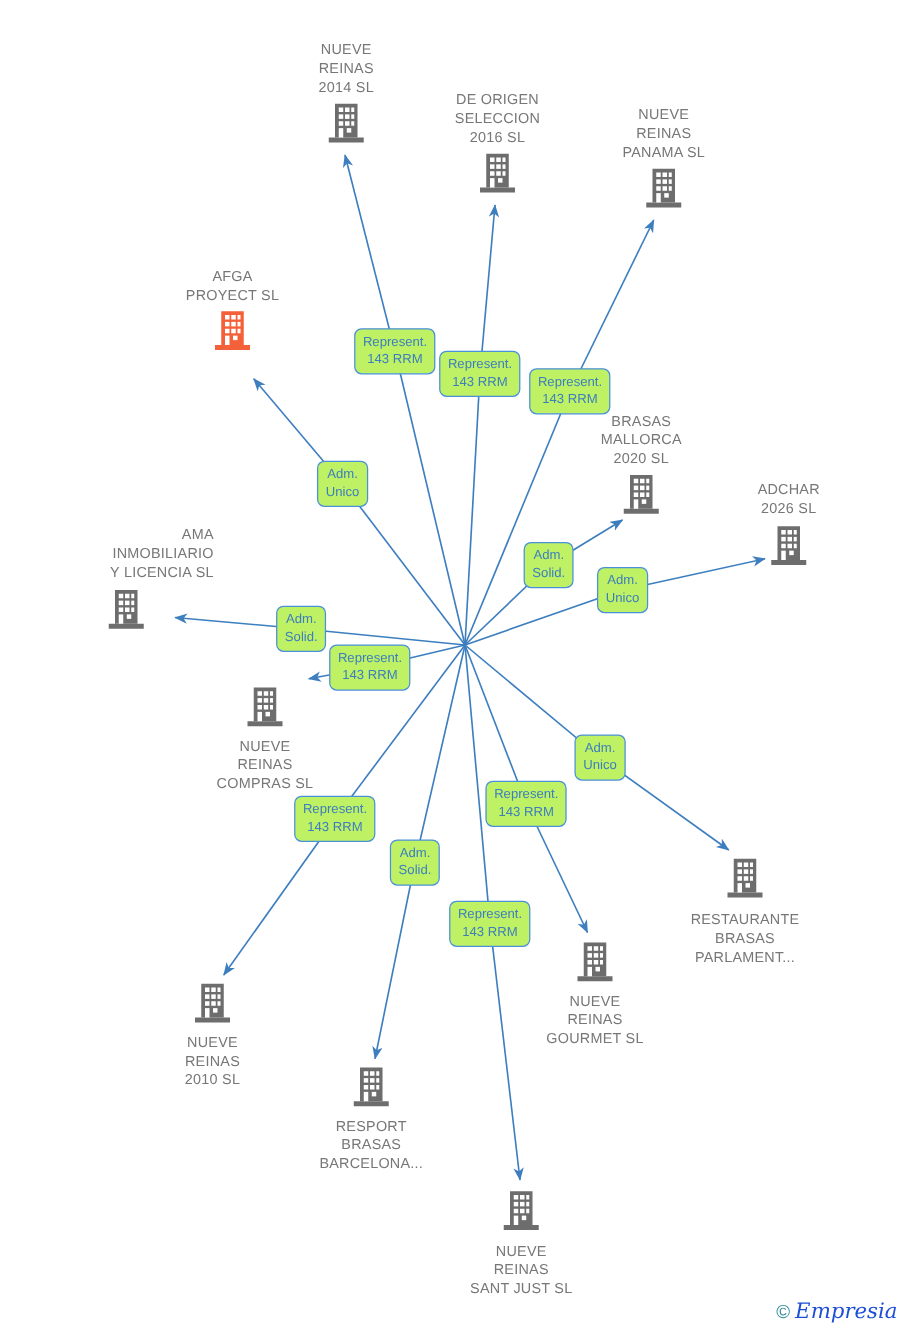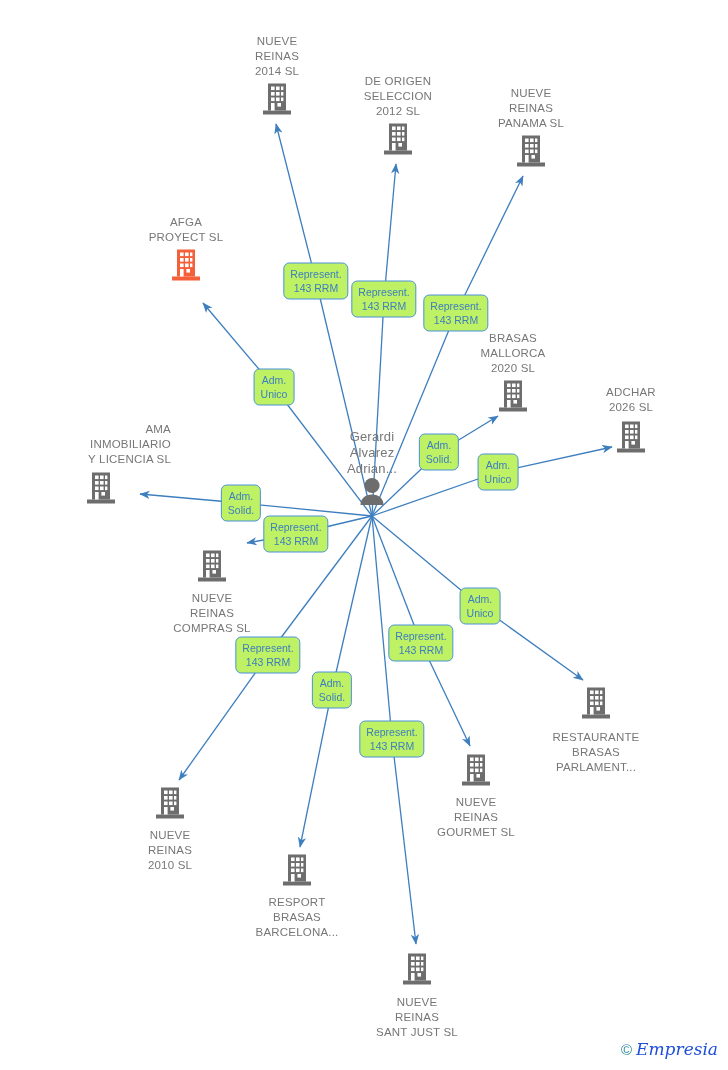--- a/index.html
+++ b/index.html
@@ -64,31 +64,20 @@
         <line x1="332" y1="690" x2="300" y2="847" stroke="#3d7ebf" stroke-width="1.3" marker-end="url(#arrow)"></line>
         <line x1="372" y1="516" x2="392" y2="739" stroke="#3d7ebf" stroke-width="1.3"></line>
         <line x1="392" y1="739" x2="416" y2="944" stroke="#3d7ebf" stroke-width="1.3" marker-end="url(#arrow)"></line>
         <line x1="372" y1="516" x2="421" y2="643" stroke="#3d7ebf" stroke-width="1.3"></line>
         <line x1="421" y1="643" x2="470" y2="746" stroke="#3d7ebf" stroke-width="1.3" marker-end="url(#arrow)"></line>
         <line x1="372" y1="516" x2="480" y2="606" stroke="#3d7ebf" stroke-width="1.3"></line>
         <line x1="480" y1="606" x2="583" y2="680" stroke="#3d7ebf" stroke-width="1.3" marker-end="url(#arrow)"></line>
       </g>
   </svg>
 
-  <div class="node person" style="left:372px;top:470px;">
-    <div class="label">Gerardi
-Alvarez
-Adrian...</div>
-    <span class="icon">
-      <svg width="34" height="30" viewBox="0 0 34 30">
-        <circle cx="17" cy="8.5" r="7.6" fill="#6d6d6d"></circle>
-        <path d="M17 17.5c-7.2 0-11.5 4.3-11.5 10.5h23c0-6.2-4.3-10.5-11.5-10.5z" fill="#6d6d6d"></path>
-      </svg>
-    </span>
-  </div>
 
   <div id="node-layer">
       <div class="node" style="left: 186px; top: 267px;">
         <span class="icon"><svg width="30" height="34" viewBox="0 0 30 34">
             <rect x="6" y="1.5" width="18" height="27" fill="#f4603a"></rect>
             <rect x="1" y="28.5" width="28" height="4" fill="#f4603a"></rect>
             <g fill="#ffffff">
               <rect x="9" y="4.5" width="3.6" height="3.6"></rect>
               <rect x="14" y="4.5" width="3.6" height="3.6"></rect>
               <rect x="19" y="4.5" width="2.4" height="3.6"></rect>
@@ -146,21 +135,21 @@
               <rect x="14" y="15.5" width="3.6" height="3.6"></rect>
               <rect x="19" y="15.5" width="2.4" height="3.6"></rect>
               <rect x="9" y="21" width="3.6" height="7.5"></rect>
               <rect x="15.4" y="21" width="3.6" height="3.6"></rect>
             </g>
           </svg></span>
       </div>
       <div class="node" style="left: 398px; top: 96px;">
         <div class="label">DE ORIGEN
 SELECCION
-2012  SL</div>
+2016  SL</div>
       </div>
       <div class="node" style="left: 531px; top: 153px;">
         <span class="icon"><svg width="30" height="34" viewBox="0 0 30 34">
             <rect x="6" y="1.5" width="18" height="27" fill="#6d6d6d"></rect>
             <rect x="1" y="28.5" width="28" height="4" fill="#6d6d6d"></rect>
             <g fill="#ffffff">
               <rect x="9" y="4.5" width="3.6" height="3.6"></rect>
               <rect x="14" y="4.5" width="3.6" height="3.6"></rect>
               <rect x="19" y="4.5" width="2.4" height="3.6"></rect>
               <rect x="9" y="10" width="3.6" height="3.6"></rect>

